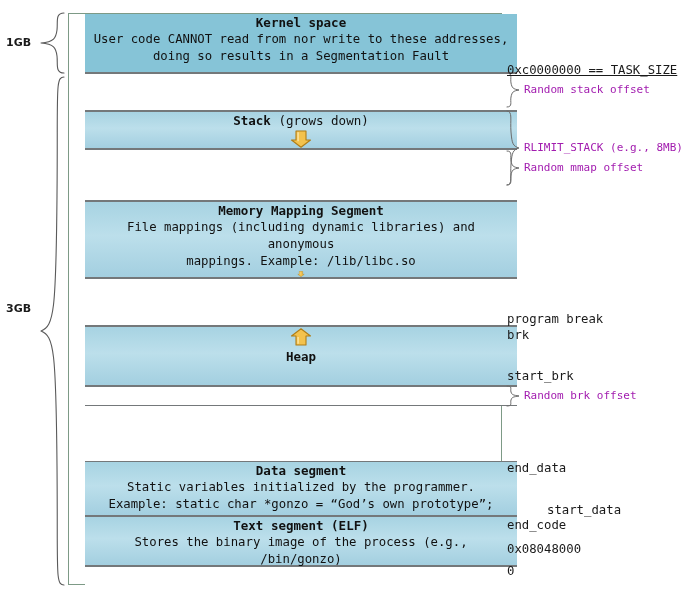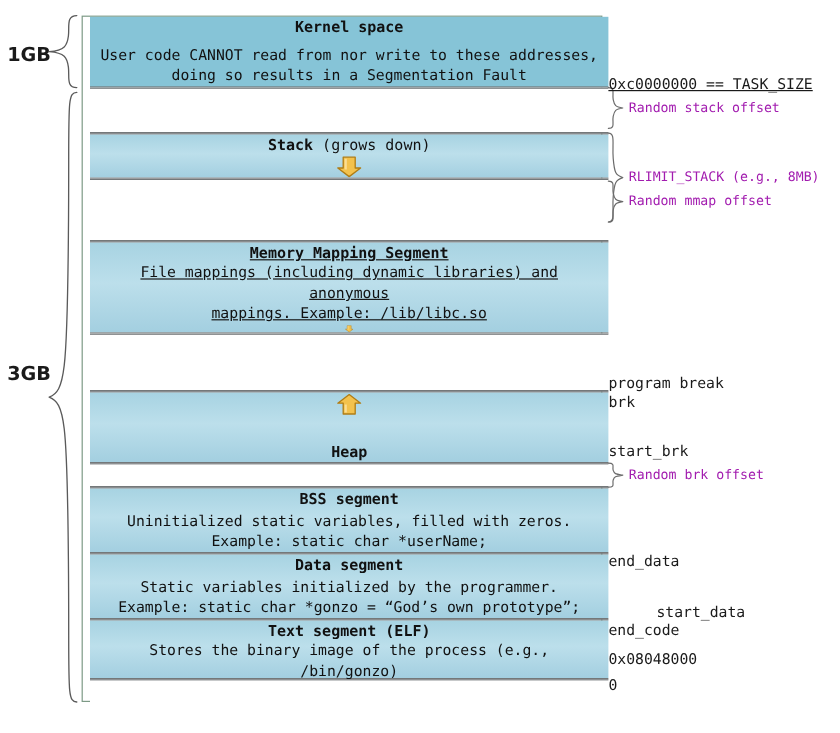--- a/index.html
+++ b/index.html
@@ -23,21 +23,21 @@
     top: 0;
     width: 700px;
     height: 611px;
   }
 
   
   .size-label {
     position: absolute;
     font-family: "DejaVu Sans", "Liberation Sans", sans-serif;
     font-weight: bold;
-    font-size: 16px;
+    font-size: 11px;
     color: #1a1a1a;
     letter-spacing: 0px;
     white-space: nowrap;
   }
   #size-1gb { left: 6px;  top: 36px; }
   #size-3gb { left: 6px;  top: 302px; }
 
   
   .brace-svg {
     position: absolute;
@@ -65,29 +65,29 @@
     top: 13px;
     width: 434px;
     height: 572px;
     border: 1.5px solid #7d9a86;
     box-sizing: border-box;
     background: #ffffff;
   }
 
   .block {
     position: absolute;
-    left: 6px;
+    left: 16px;
     width: 100%;
     box-sizing: border-box;
     border-top: 1.5px solid #74787a;
     border-bottom: 1.5px solid #74787a;
     display: flex;
     flex-direction: column;
     align-items: center;
-    justify-content: space-between;
+    justify-content: flex-start;
     text-align: center;
   }
   .block.filled {
     background: linear-gradient(to bottom, #a7d3e2 0%, #bcdfeb 45%, #a3cfe0 100%);
   }
   .block.kernel {
     background: #86c4d7;
   }
   .block.empty {
     background: #ffffff;
@@ -172,21 +172,21 @@
     <div class="block filled" style="top:97px; height:38px;">
       <div class="block-title"><span>Stack</span><span class="normal"> (grows down)</span></div>
       <svg class="grow-arrow" width="22" height="18" viewBox="0 0 22 18">
         <path d="M6,1 L16,1 L16,10 L20.5,10 L11,17.2 L1.5,10 L6,10 Z" fill="#f3c24d" stroke="#b07d16" stroke-width="1.1" stroke-linejoin="round"></path>
         <path d="M7.2,2.2 L9,2.2 L9,11.2 L7.2,11.2 Z" fill="#fbe3a0" opacity="0.85"></path>
       </svg>
     </div>
 
     <div class="block empty" style="top:135px; height:52px;"></div>
 
-    <div class="block filled" style="top:187px; height:77px;text-decoration:underline;">
+    <div class="block filled" style="top:187px; height:77px;">
       <div class="block-title">Memory Mapping Segment</div>
       <div class="block-desc">File mappings (including dynamic libraries) and anonymous
 mappings. Example: /lib/libc.so</div>
       <svg class="grow-arrow" width="22" height="18" viewBox="0 0 22 18">
         <path d="M6,1 L16,1 L16,10 L20.5,10 L11,17.2 L1.5,10 L6,10 Z" fill="#f3c24d" stroke="#b07d16" stroke-width="1.1" stroke-linejoin="round"></path>
         <path d="M7.2,2.2 L9,2.2 L9,11.2 L7.2,11.2 Z" fill="#fbe3a0" opacity="0.85"></path>
       </svg>
     </div>
 
     <div class="block empty" style="top:264px; height:48px;"></div>
@@ -194,25 +194,20 @@
     <div class="block filled" style="top:312px; height:60px;">
       <svg class="grow-arrow" width="22" height="18" viewBox="0 0 22 18">
         <path d="M11,0.8 L20.5,8 L16,8 L16,17 L6,17 L6,8 L1.5,8 Z" fill="#f3c24d" stroke="#b07d16" stroke-width="1.1" stroke-linejoin="round"></path>
         <path d="M7.2,9 L9,9 L9,15.8 L7.2,15.8 Z" fill="#fbe3a0" opacity="0.85"></path>
       </svg>
       <div class="block-title" style="margin-top:2px;">Heap</div>
     </div>
 
     <div class="block empty" style="top:372px; height:20px;"></div>
 
-    <div class="block filled" style="top:392px; height:55px;">
-      <div class="block-title">BSS segment</div>
-      <div class="block-desc">Uninitialized static variables, filled with zeros.
-Example: static char *userName;</div>
-    </div>
 
     <div class="block filled" style="top:502px; height:50px;">
       <div class="block-title">Text segment (ELF)</div>
       <div class="block-desc">Stores the binary image of the process (e.g., /bin/gonzo)</div>
     </div>
 
     <div class="block filled" style="top:447px; height:55px;">
       <div class="block-title">Data segment</div>
       <div class="block-desc">Static variables initialized by the programmer.
 Example: static char *gonzo = “God’s own prototype”;</div>

